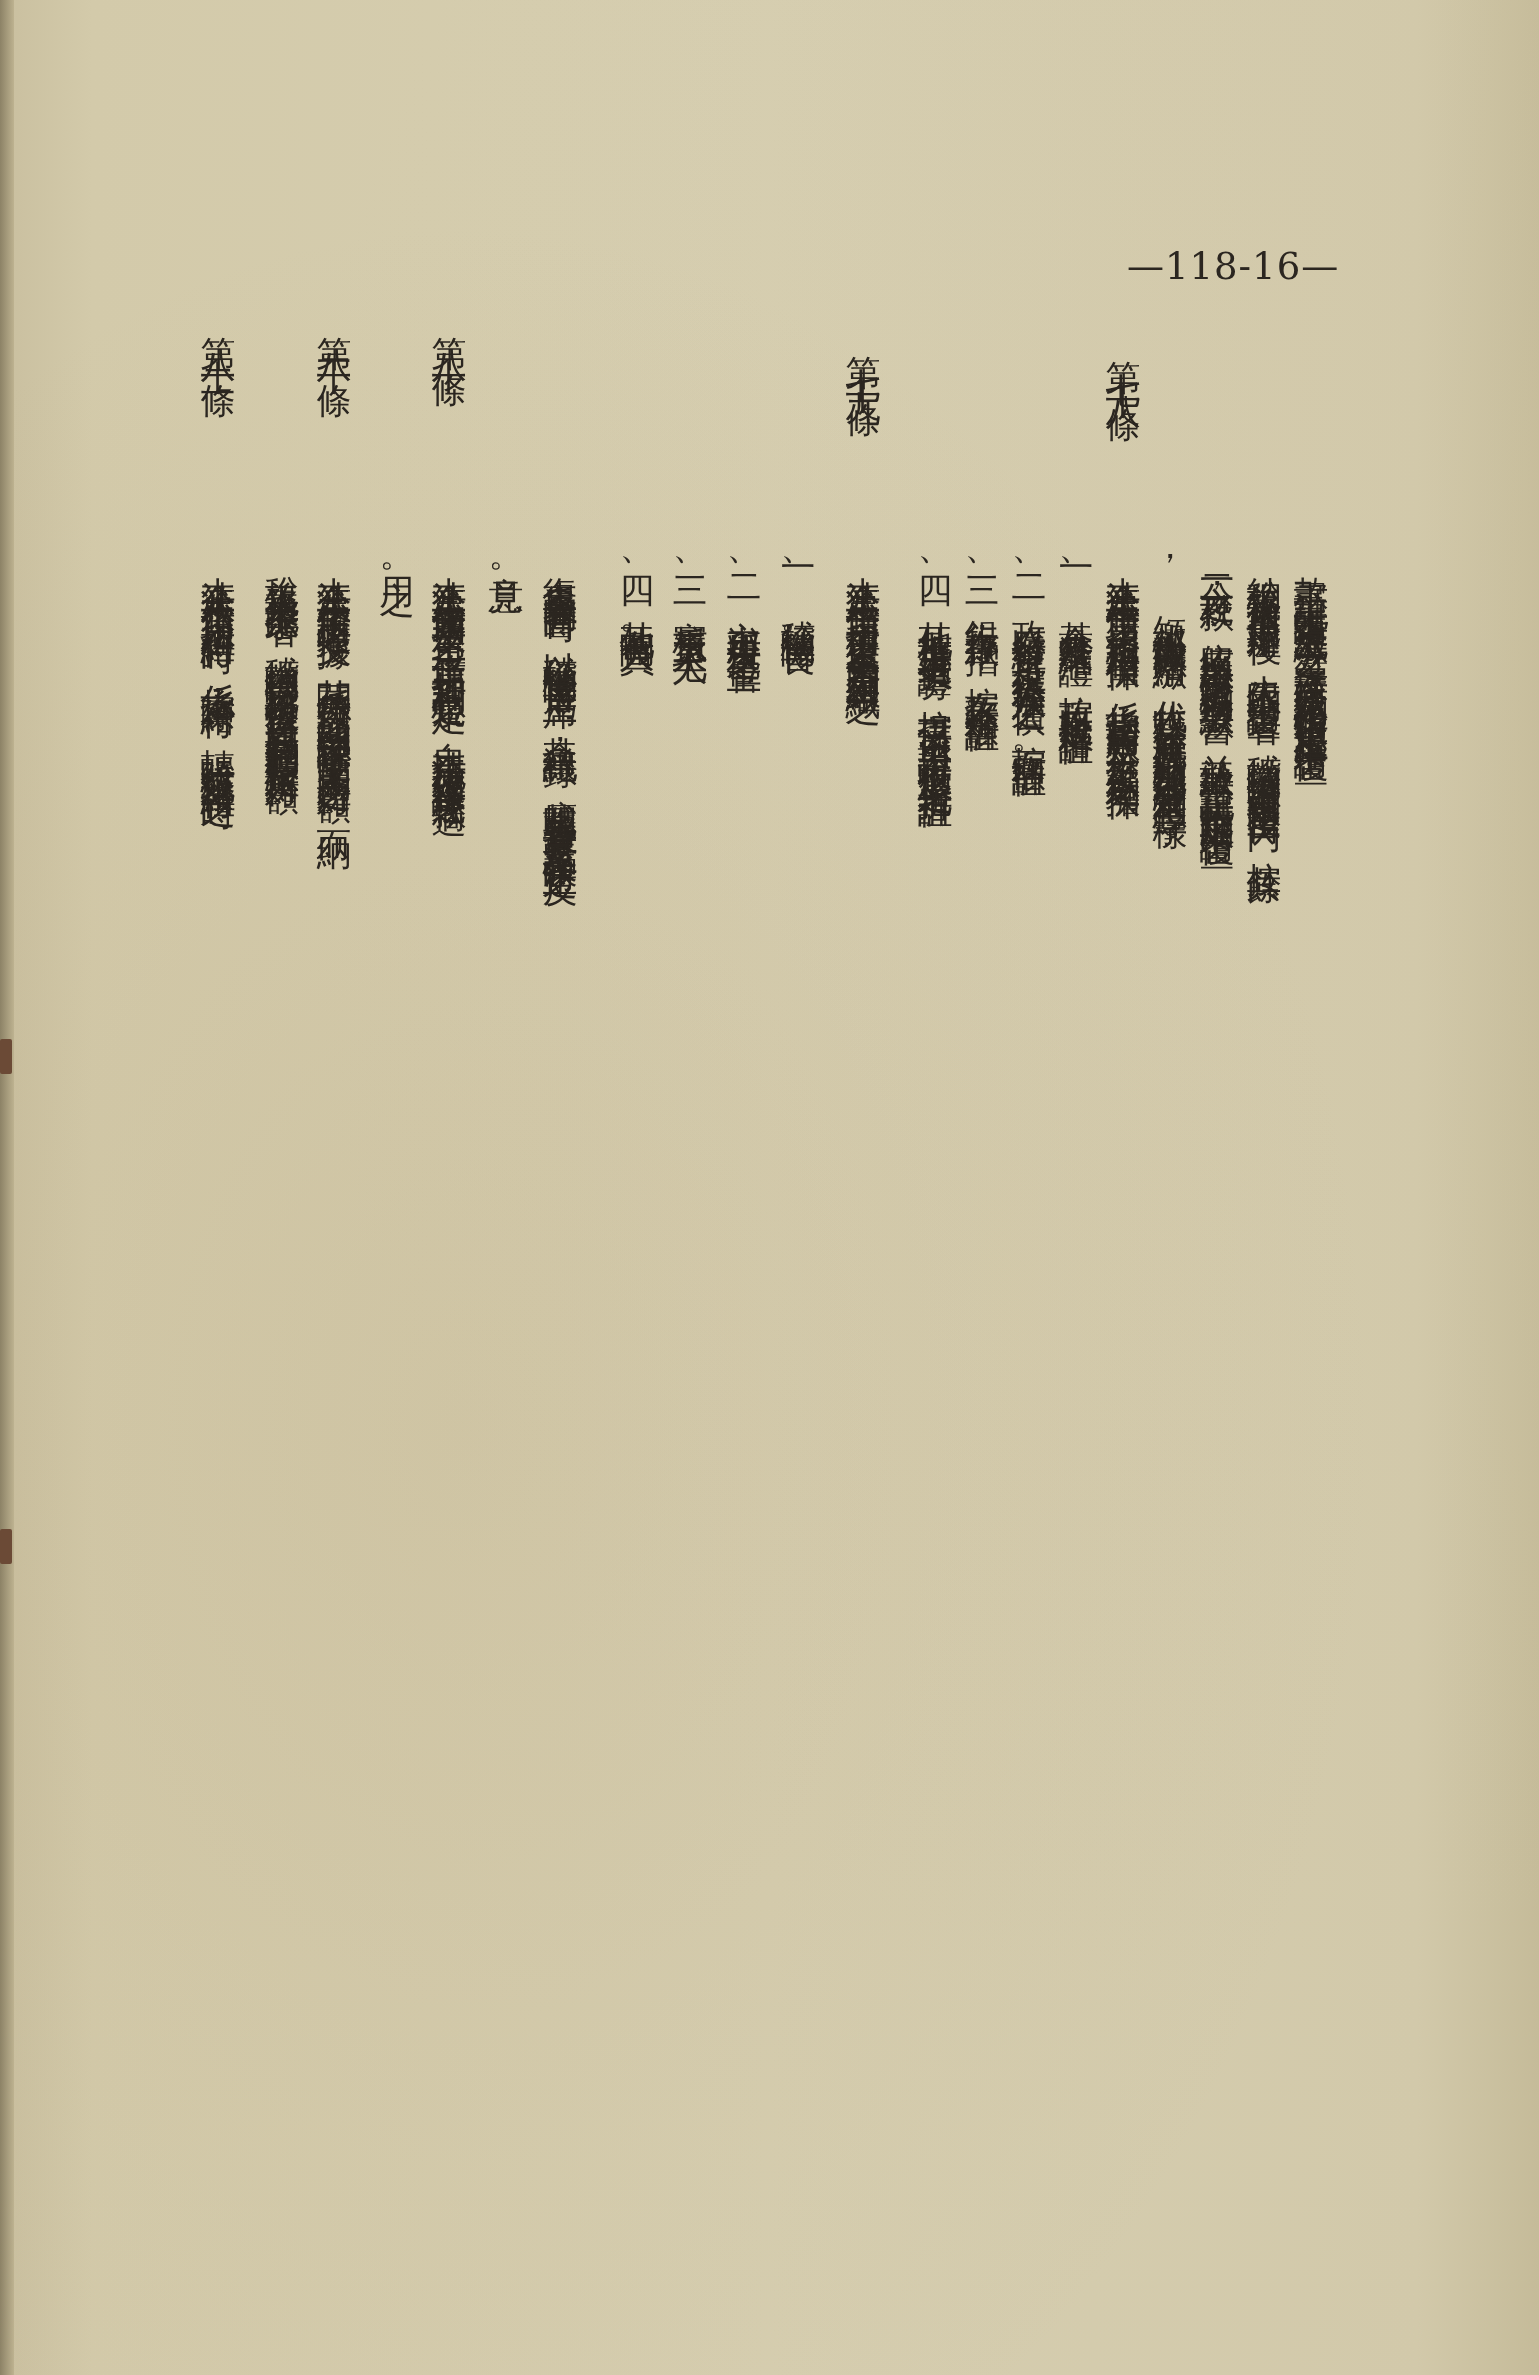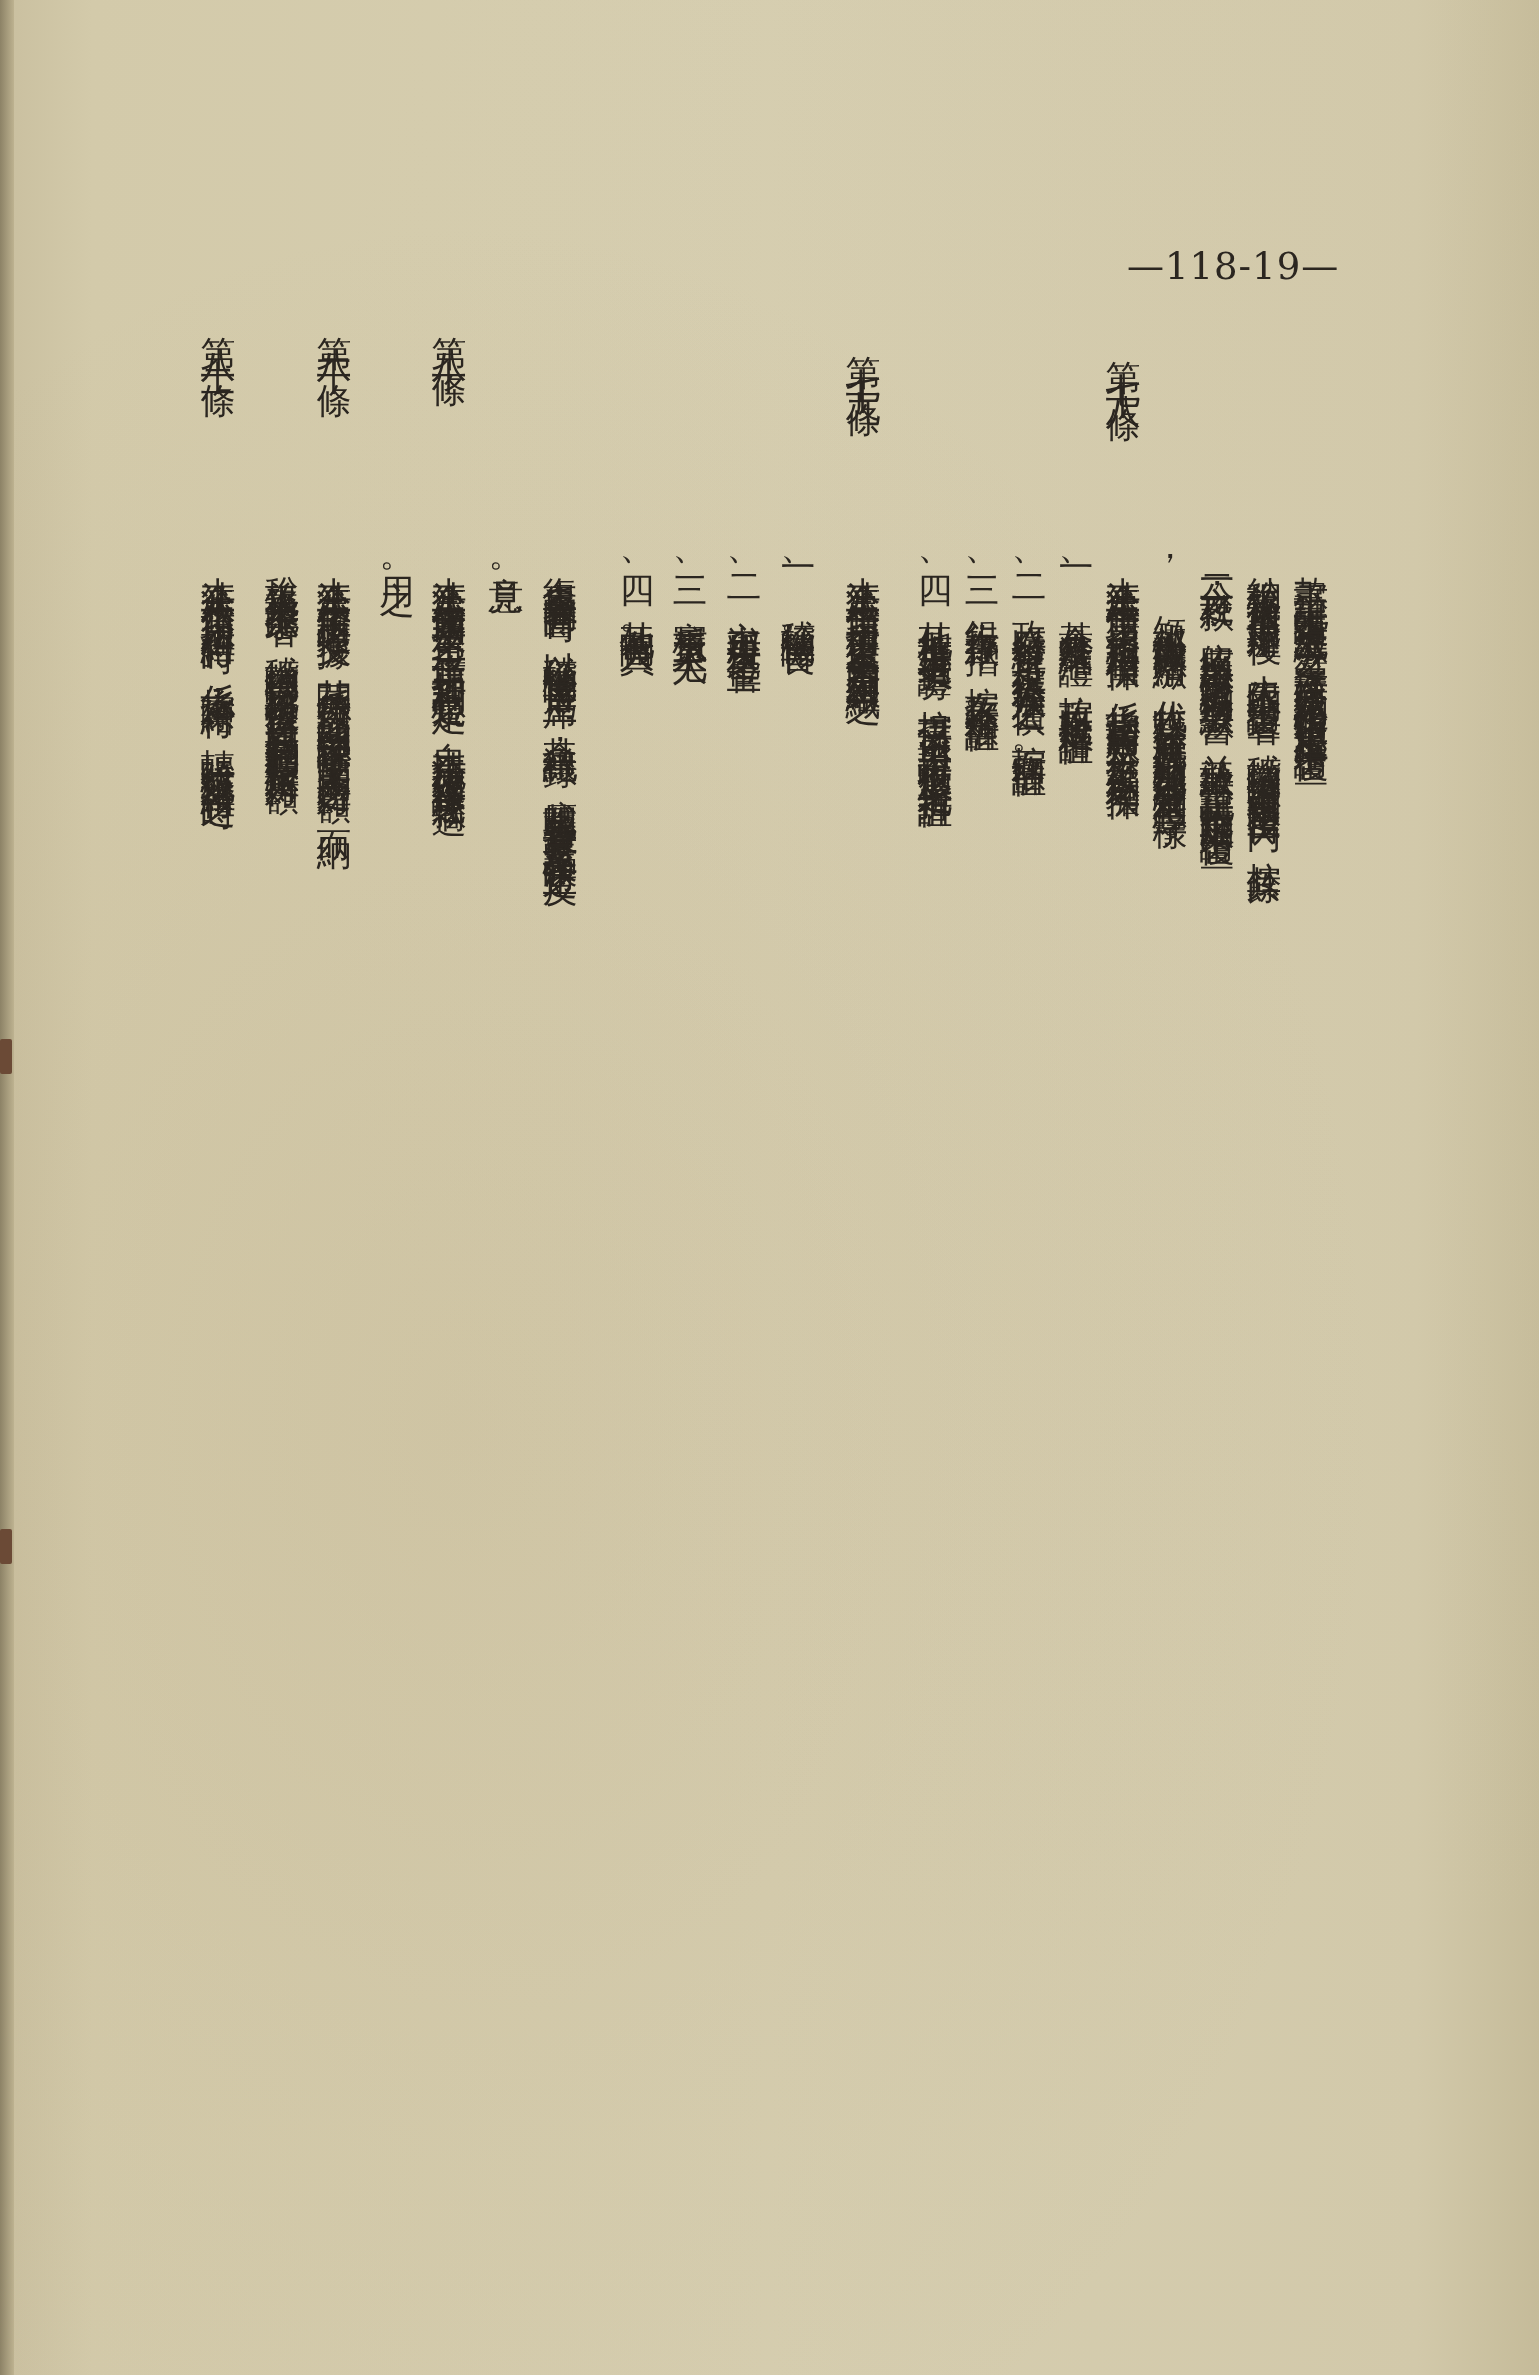--- a/index.html
+++ b/index.html
@@ -40,21 +40,21 @@
   .heading { letter-spacing: 11.8px; }
 </style>
 </head>
 <body>
 
 <div class="page">
   <div class="binding-edge"></div>
   <div class="staple" style="top:1039px"></div>
   <div class="staple" style="top:1529px"></div>
 
-  <div class="page-number">—118-19—</div>
+  <div class="page-number">—118-16—</div>
 
   <div class="col" style="left:1289px; top:549px;">款書上註記「申請復查准先繳二分之一」等字樣逕向公庫繳納後始得依照規定程序申請復查。</div>
   <div class="col" style="left:1242px; top:549px;">納稅義務人依前項規定辦理後，未依限期申請復查者，稽徵機關應於復查期限過後三日內，按其餘</div>
   <div class="col" style="left:1195px; top:549px;">二分之一稅款，依照原繳款書之限繳日期塡發繳款書，並於繳款書上註記「未依規定期限申請復查</div>
   <div class="col" style="left:1148px; top:549px;">，短繳部份稅款應即清繳，代收稅款公庫並應按其滯納日數加徵滯納金及利息」等字樣。</div>
 
   <div class="col heading" style="left:1101px; top:333px;">第七十八條</div>
   <div class="col" style="left:1101px; top:549px;">本法第八十二條第一項第一條所稱相當擔保，係指相當於同款規定二分之一稅款之左列擔保：</div>
   <div class="col" style="left:1054px; top:549px;">一、黃金外幣及結滙證，按政府規定價格計值。</div>
   <div class="col" style="left:1007px; top:549px;">二、政府發行經規定可十足提供公務擔保之公債，按面額計值。</div>

